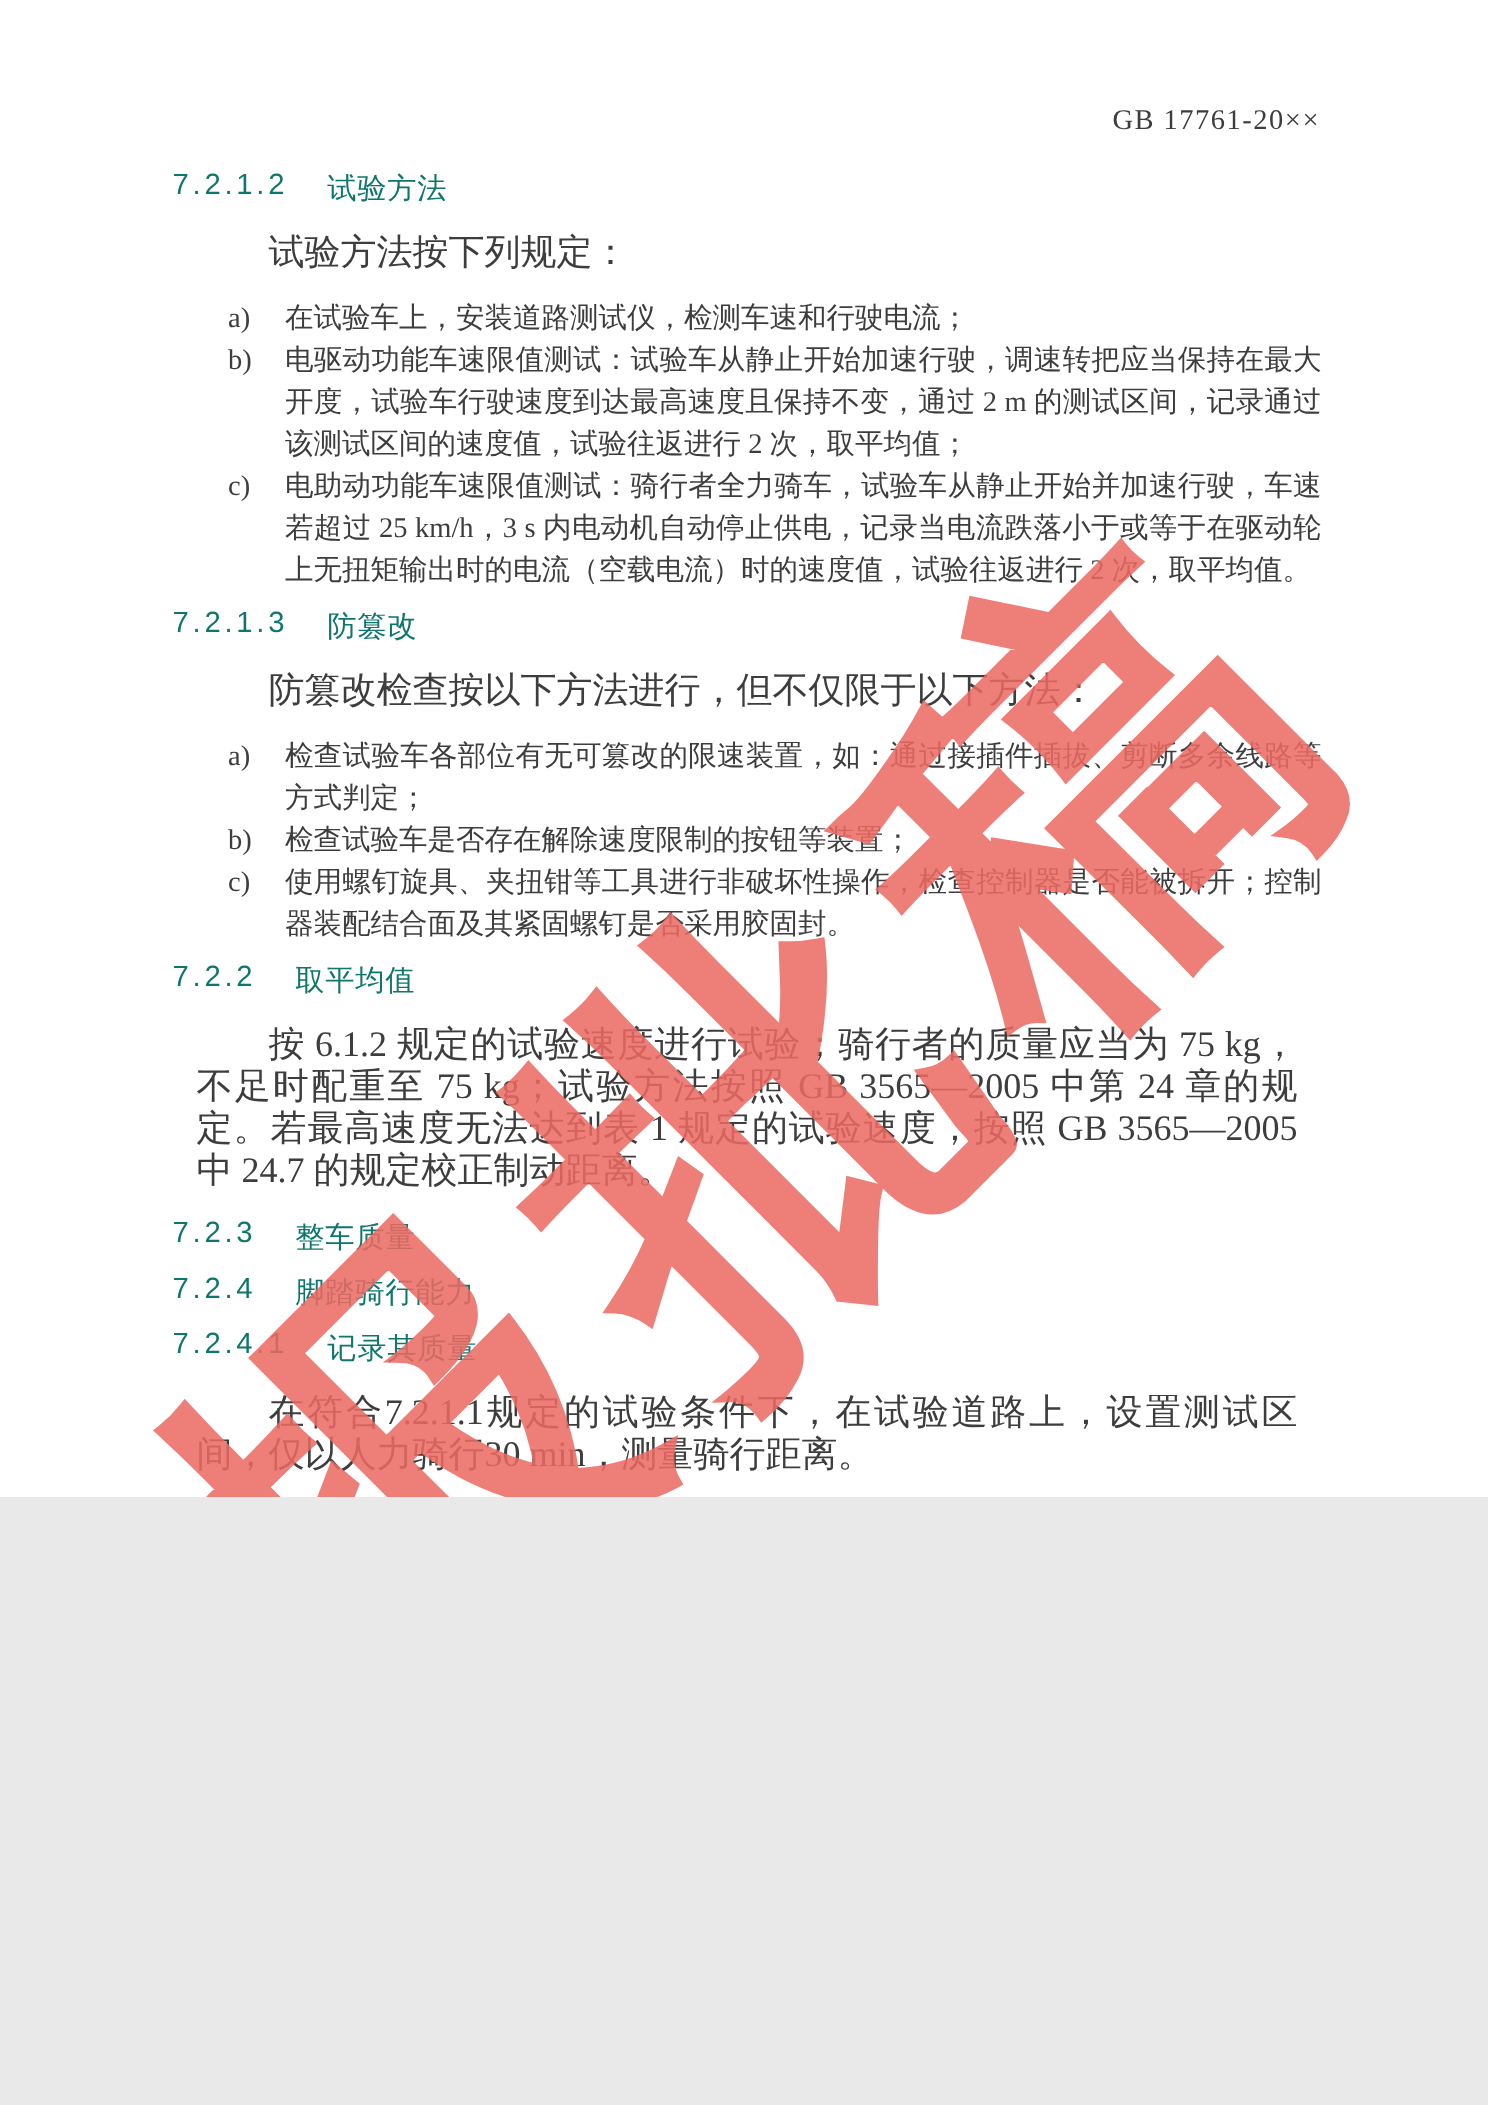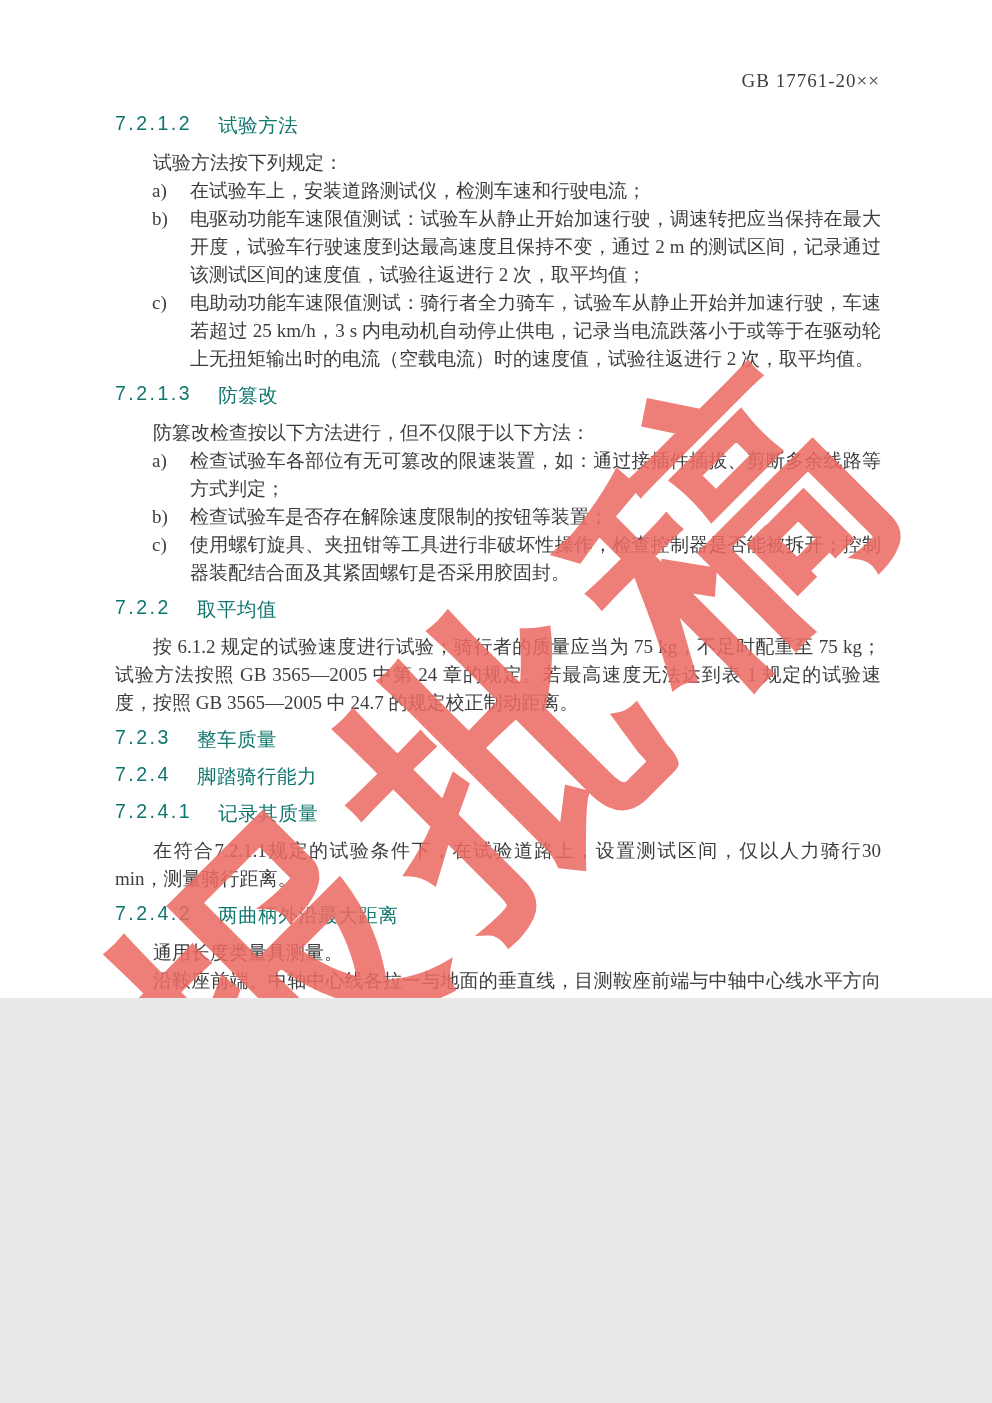--- a/index.html
+++ b/index.html
@@ -31,23 +31,23 @@
     font-family:"Liberation Sans", sans-serif;
     font-size:19.5px;
     margin:9px 0 10px 0;
     color:#0f766e;
     white-space:nowrap;
   }
   .sec-heading:first-child{margin-top:0;}
   .sec-num{font-weight:normal;letter-spacing:2.5px;}
   .sec-title{font-weight:normal;letter-spacing:0.5px;}
   .para{
-    font-size:19px;
+    font-size:24px;
     line-height:28px;
-    margin:0;
+    margin:16px;
     text-indent:2em;
     text-align:justify;
   }
   .list-item{
     display:flex;
     font-size:19px;
     line-height:28px;
     padding-left:37px;
     text-align:justify;
   }

